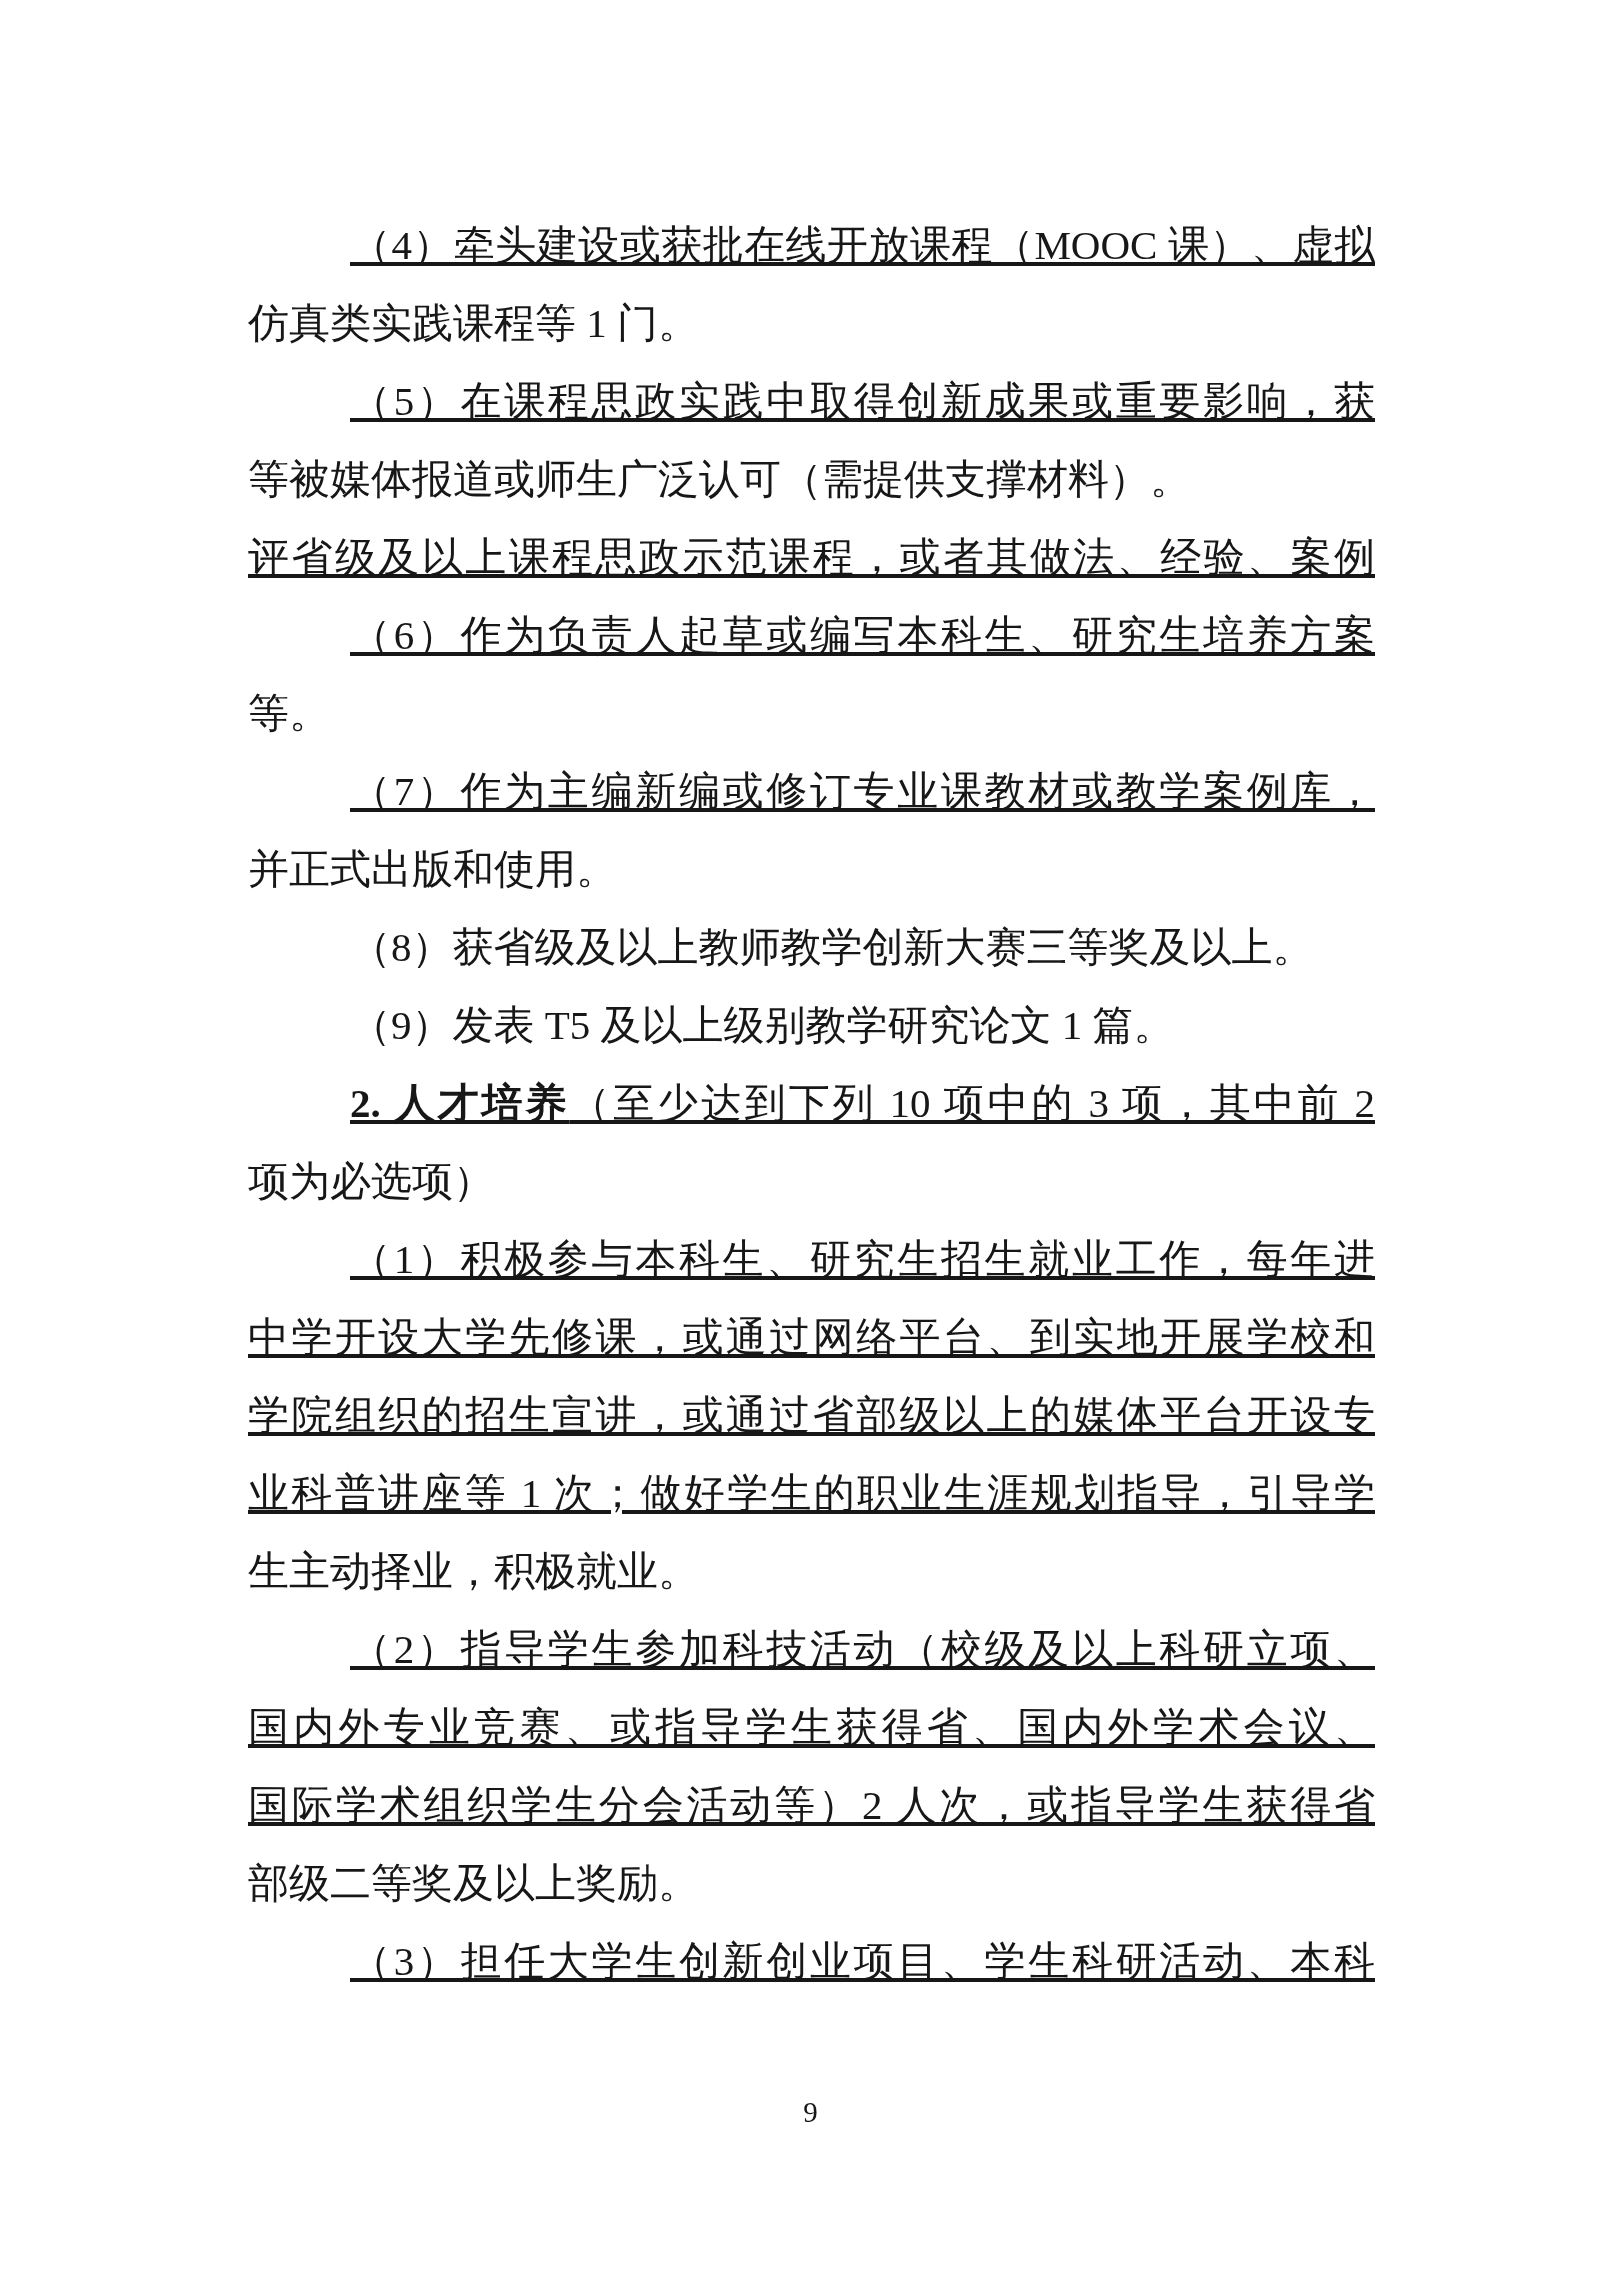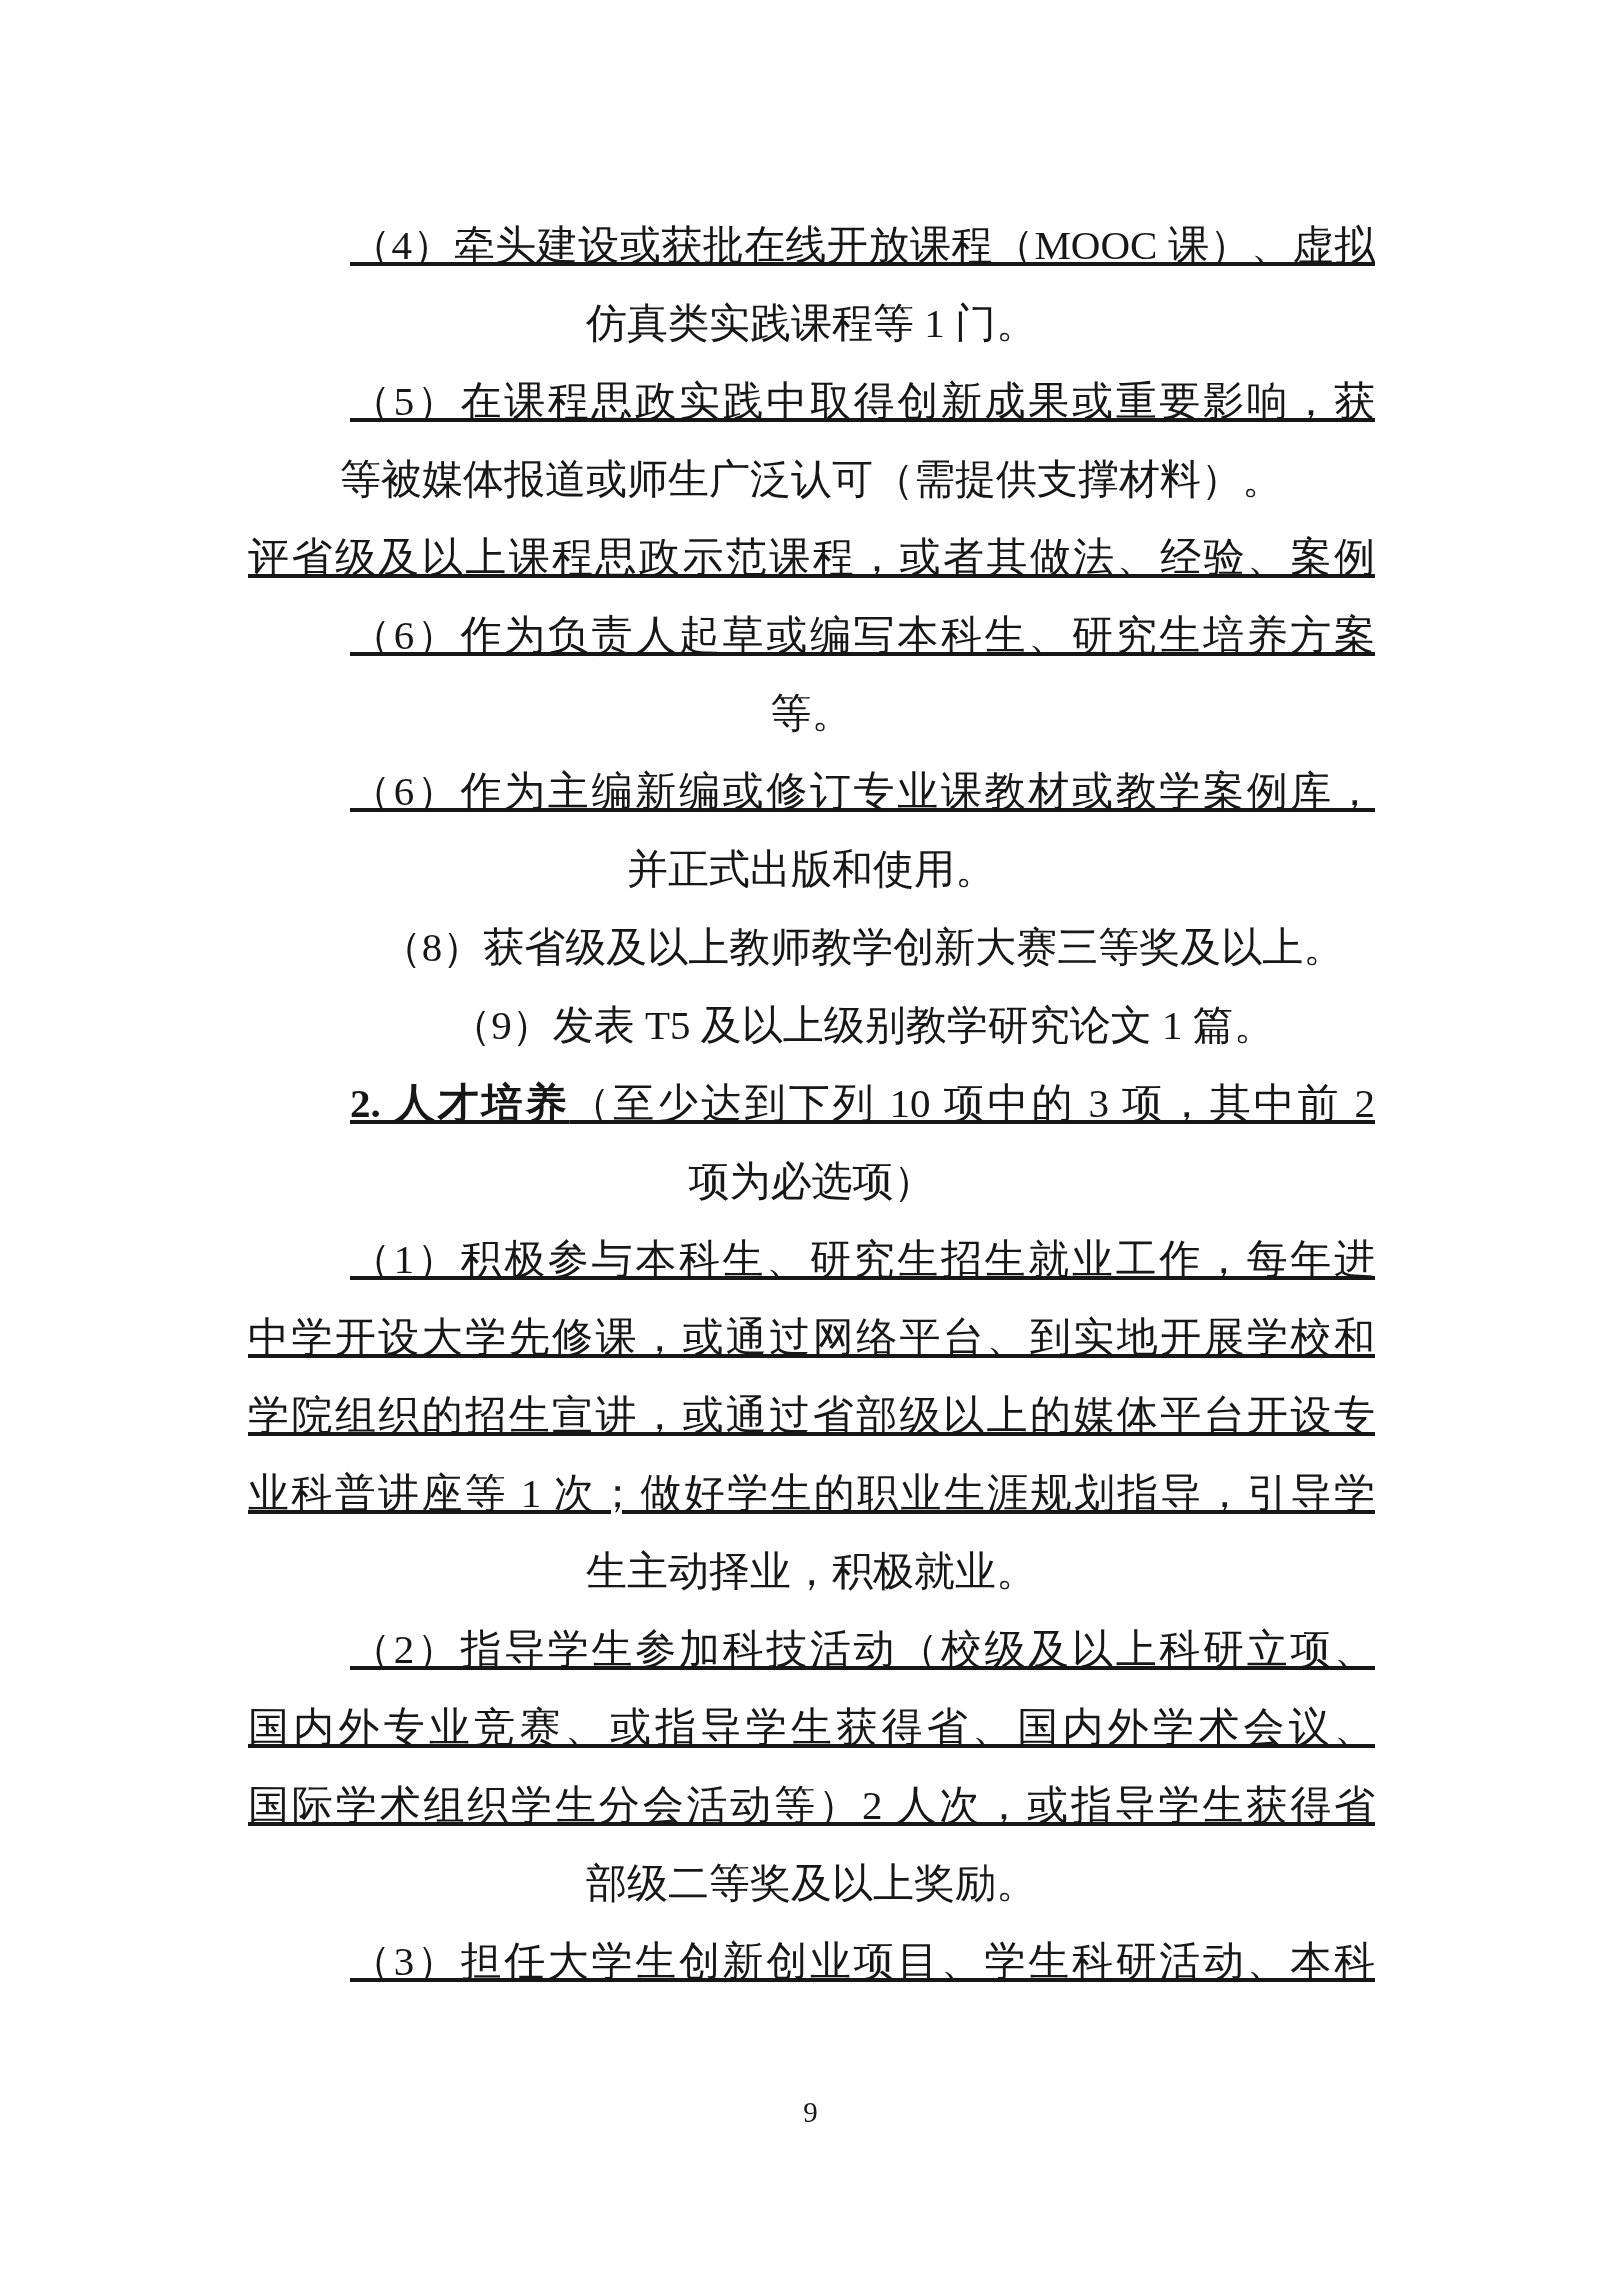--- a/index.html
+++ b/index.html
@@ -20,21 +20,21 @@
     position: absolute;
     left: 248px;
     top: 206px;
     width: 1127px;
   }
   .line {
     height: 78px;
     line-height: 78px;
     font-size: 41px;
     overflow: hidden;
-    text-align: center;
+    text-align: left;
     white-space: nowrap;
   }
   .line.fill {
     white-space: normal;
     text-align: justify;
     text-align-last: justify;
     text-justify: inter-character;
     text-decoration: underline;
   }
   .line.indent {
@@ -69,21 +69,21 @@
   <div class="line indent fill"><span class="line-text">（5）在课程思政实践中取得创新成果或重要影响，获</span></div>
 
   <div class="line"><span class="line-text">等被媒体报道或师生广泛认可（需提供支撑材料）。</span></div>
 
   <div class="line fill"><span class="line-text">评省级及以上课程思政示范课程，或者其做法、经验、案例</span></div>
 
   <div class="line indent fill"><span class="line-text">（6）作为负责人起草或编写本科生、研究生培养方案</span></div>
 
   <div class="line"><span class="line-text">等。</span></div>
 
-  <div class="line indent fill"><span class="line-text">（6）作为主编新编或修订专业课教材或教学案例库，</span></div>
+  <div class="line indent fill"><span class="line-text">（7）作为主编新编或修订专业课教材或教学案例库，</span></div>
 
   <div class="line"><span class="line-text">并正式出版和使用。</span></div>
 
   <div class="line indent"><span class="line-text">（8）获省级及以上教师教学创新大赛三等奖及以上。</span></div>
 
   <div class="line indent"><span class="line-text">（9）发表 T5 及以上级别教学研究论文 1 篇。</span></div>
 
   <div class="line indent fill"><span class="bold-prefix">2. 人才培养</span><span class="line-text">（至少达到下列 10 项中的 3 项，其中前 2</span></div>
 
   <div class="line"><span class="line-text">项为必选项）</span></div>

